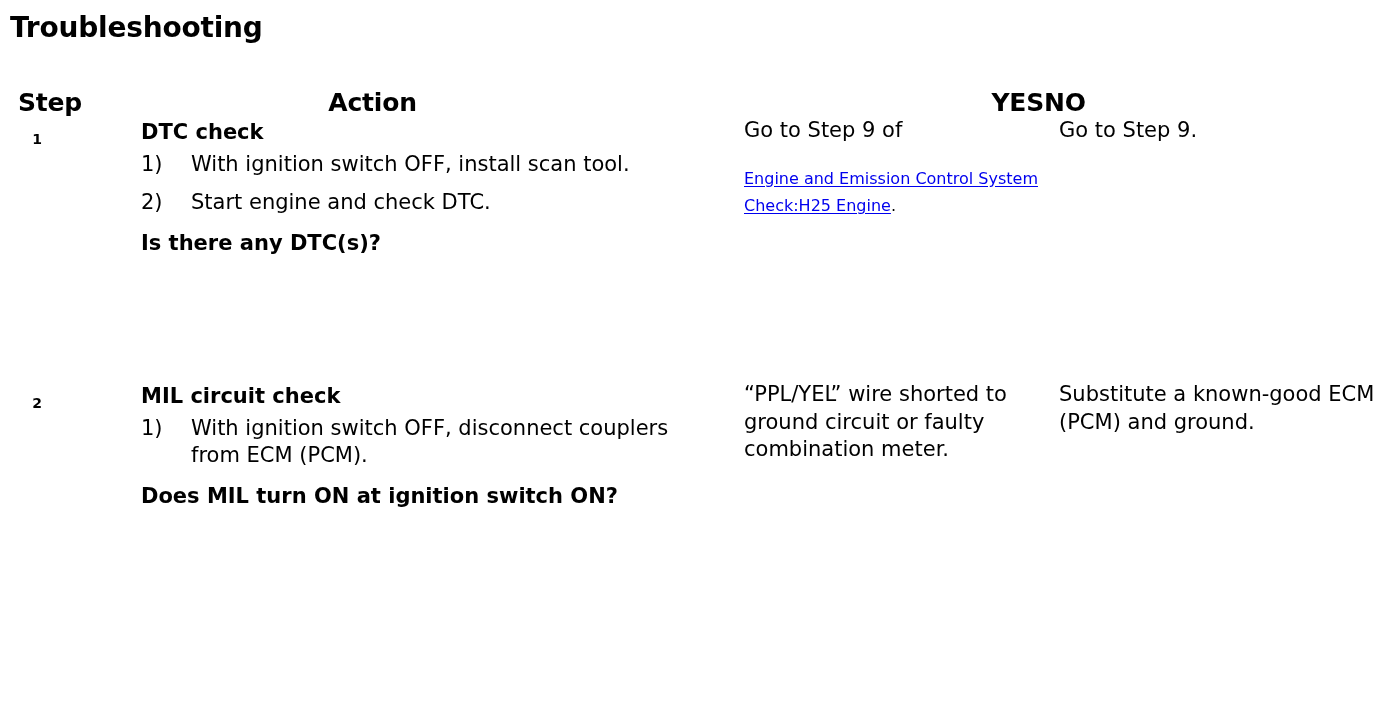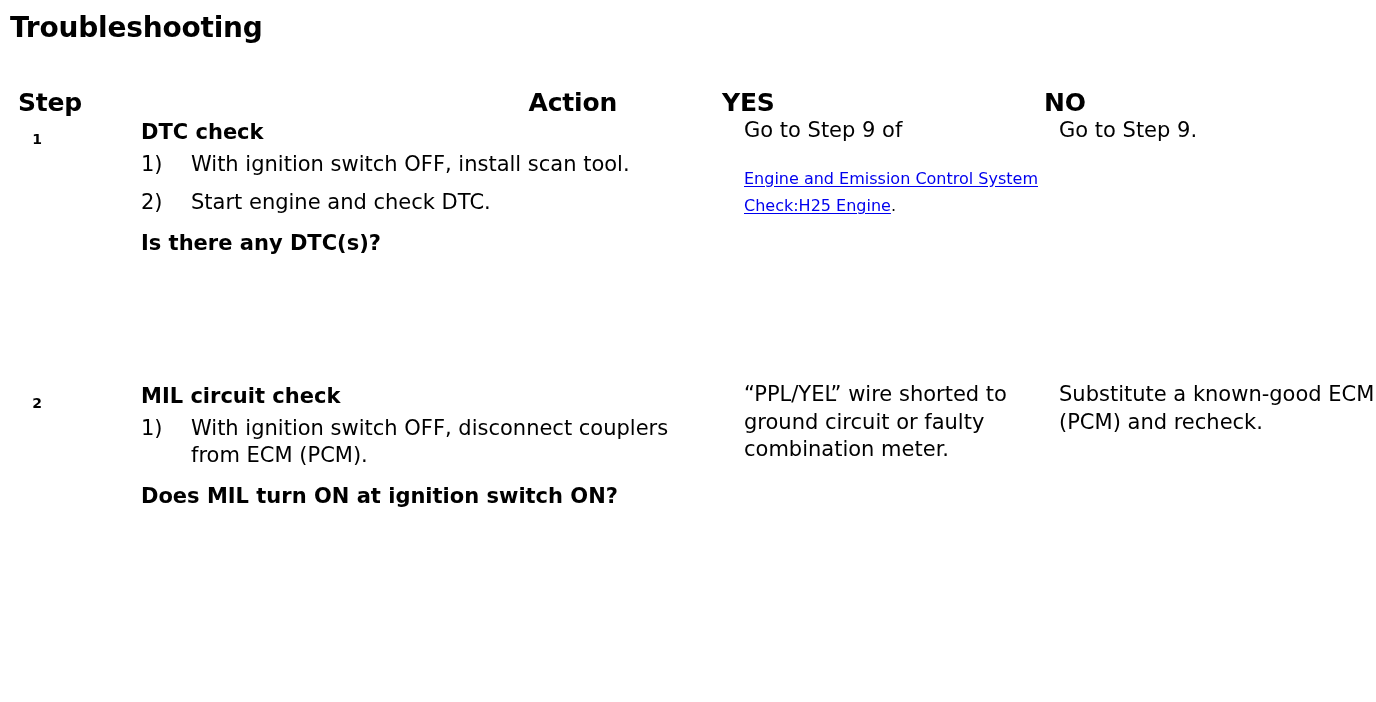--- a/index.html
+++ b/index.html
@@ -42,22 +42,22 @@
   table.ts-table col.c-no     { width: 332px; }
 
   th.h-step, th.h-action, th.h-yes, th.h-no {
     font-size: 25px;
     font-weight: bold;
     padding: 0;
     vertical-align: top;
     letter-spacing: -0.2px;
   }
   th.h-step   { text-align: left; padding-left: 18px; margin-left: 24px; }
-  th.h-action { text-align: right; padding-right: 105px; }
-  th.h-yes    { text-align: left; padding-right: 0px; }
+  th.h-action { text-align: center; padding-right: 105px; }
+  th.h-yes    { text-align: right; padding-right: 0px; }
   th.h-no     { text-align: left; padding-right: 105px; }
 
   td {
     vertical-align: top;
     padding: 0;
   }
 
   td.cell-step {
     text-align: center;
     padding-right: 54px;
@@ -202,18 +202,18 @@
           </li>
         </ol>
         <div class="action-question">Does MIL turn ON at ignition switch ON?</div>
       </td>
 
       <td class="cell-yes">
         <div class="outcome">“PPL/YEL” wire shorted to ground circuit or faulty combination meter.</div>
       </td>
 
       <td class="cell-no">
-        <div class="outcome">Substitute a known-good ECM (PCM) and recheck.</div>
+        <div class="outcome">Substitute a known-good ECM (PCM) and ground.</div>
       </td>
     </tr>
 
   </tbody>
 </table>
 
 </body></html>

